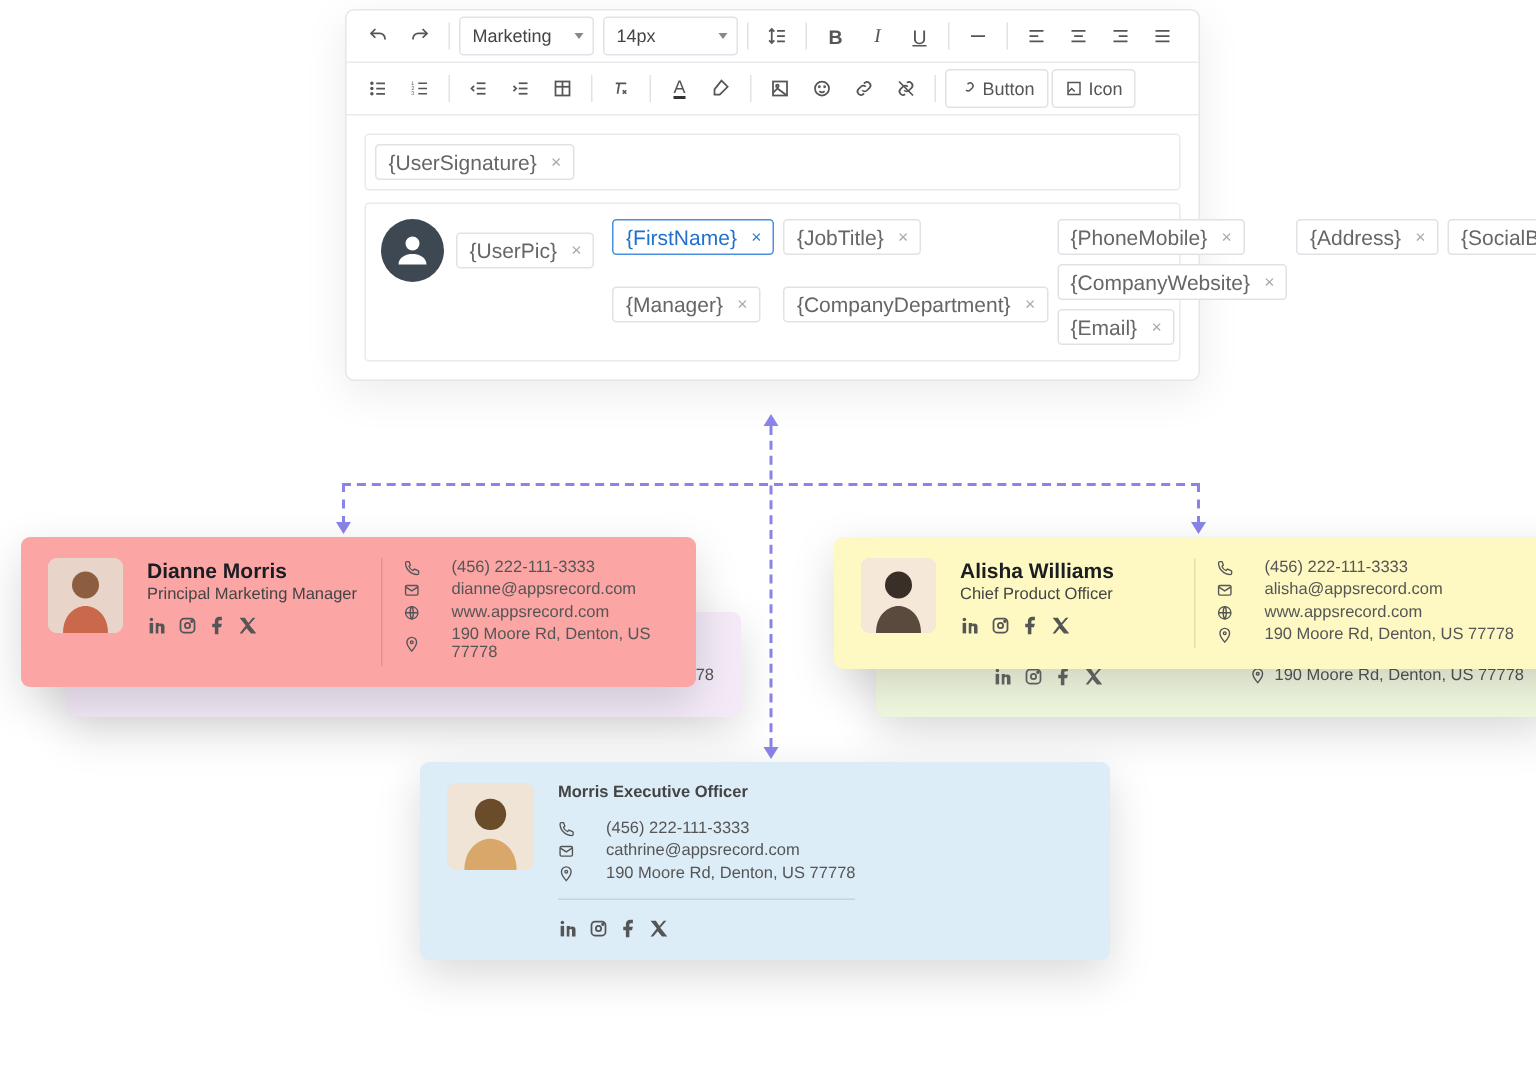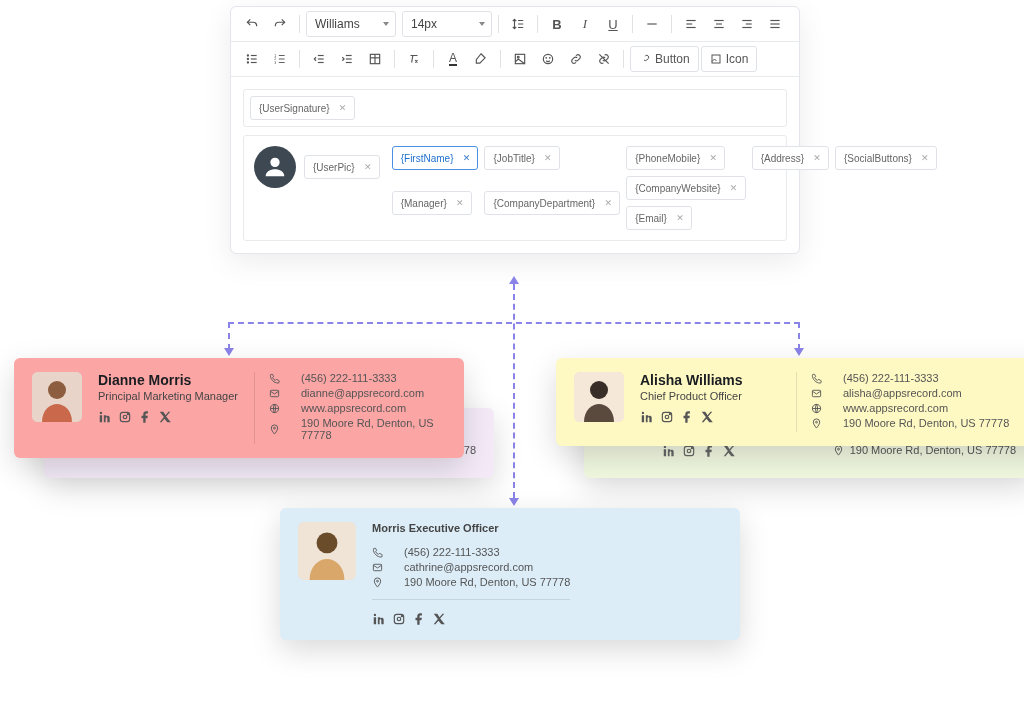--- a/index.html
+++ b/index.html
@@ -11,21 +11,21 @@
 .row:last-of-type{border-bottom:none;}
 .tbtn{width:26px;height:26px;display:flex;align-items:center;justify-content:center;border-radius:3px;cursor:pointer;color:#555;}
 .tbtn svg{width:14px;height:14px;}
 .sep{width:1px;height:18px;background:#e0e2e6;margin:0 4px;}
 .sel{height:26px;border:1px solid #dfe2e6;border-radius:3px;padding:0 20px 0 8px;font-size:12px;color:#444;background:#fff;display:flex;align-items:center;position:relative;cursor:pointer;}
 .sel::after{content:'';position:absolute;right:6px;top:50%;width:0;height:0;border-left:3px solid transparent;border-right:3px solid transparent;border-top:4px solid #888;transform:translateY(-50%);}
 .txtbtn{height:26px;border:1px solid #dfe2e6;border-radius:3px;padding:0 8px;font-size:12px;color:#555;display:flex;align-items:center;gap:4px;cursor:pointer;justify-content:space-between;}
 .txtbtn svg{width:12px;height:12px;}
 
 .canvas{padding:12px;}
-.tag{display:inline-flex;align-items:center;height:24px;border:1px solid #dfe2e6;border-radius:3px;padding:0 4px 0 8px;font-size:10px;color:#666;background:#fff;gap:6px;}
+.tag{display:inline-flex;align-items:center;height:24px;border:1px solid #dfe2e6;border-radius:3px;padding:0 4px 0 8px;font-size:14px;color:#666;background:#fff;gap:6px;}
 .tag .x{width:14px;height:14px;display:flex;align-items:center;justify-content:center;color:#aaa;cursor:pointer;}
 .tag .x::before{content:'✕';font-size:9px;}
 .tag.active{border-color:#4a90e2;color:#2170d0;}
 .tag.active .x{color:#3a7dcc;width:14px;height:14px;border-radius:2px;}
 .topsig{border:1px solid #e8eaed;border-radius:3px;padding:6px;margin-bottom:8px;}
 .sigbody{border:1px solid #e8eaed;border-radius:3px;padding:10px;display:flex;gap:12px;align-items:flex-start;}
 .avatar{width:42px;height:42px;border-radius:50%;background:#3d4852;display:flex;align-items:center;justify-content:center;flex-shrink:0;}
 .avatar svg{width:28px;height:28px;fill:#fff;}
 .tagcol{display:flex;flex-direction:row;gap:6px;}
 .tagrow{display:flex;gap:6px;flex-wrap:wrap;}
@@ -78,21 +78,21 @@
         </svg>
       </div>
     <div class="tbtn">
         <svg viewBox="0 0 24 24" fill="none" stroke="currentColor" stroke-width="2">
           <path d="M15 14l5-5-5-5"></path>
           <path d="M20 9H10a6 6 0 00-6 6v1"></path>
         </svg>
       </div>
     <div class="sep"></div>
     <div class="sel" style="width:90px">
-        <span>Williams</span>
+        <span>Marketing</span>
       </div>
     <div class="sel" style="width:90px;margin-left:4px">
         <span>14px</span>
       </div>
     <div class="sep"></div>
     <div class="tbtn">
         <svg viewBox="0 0 24 24" fill="none" stroke="currentColor" stroke-width="2">
           <path d="M3 7l3-3 3 3M3 17l3 3 3-3M6 4v16M12 6h9M12 12h9M12 18h9"></path>
         </svg>
       </div>

